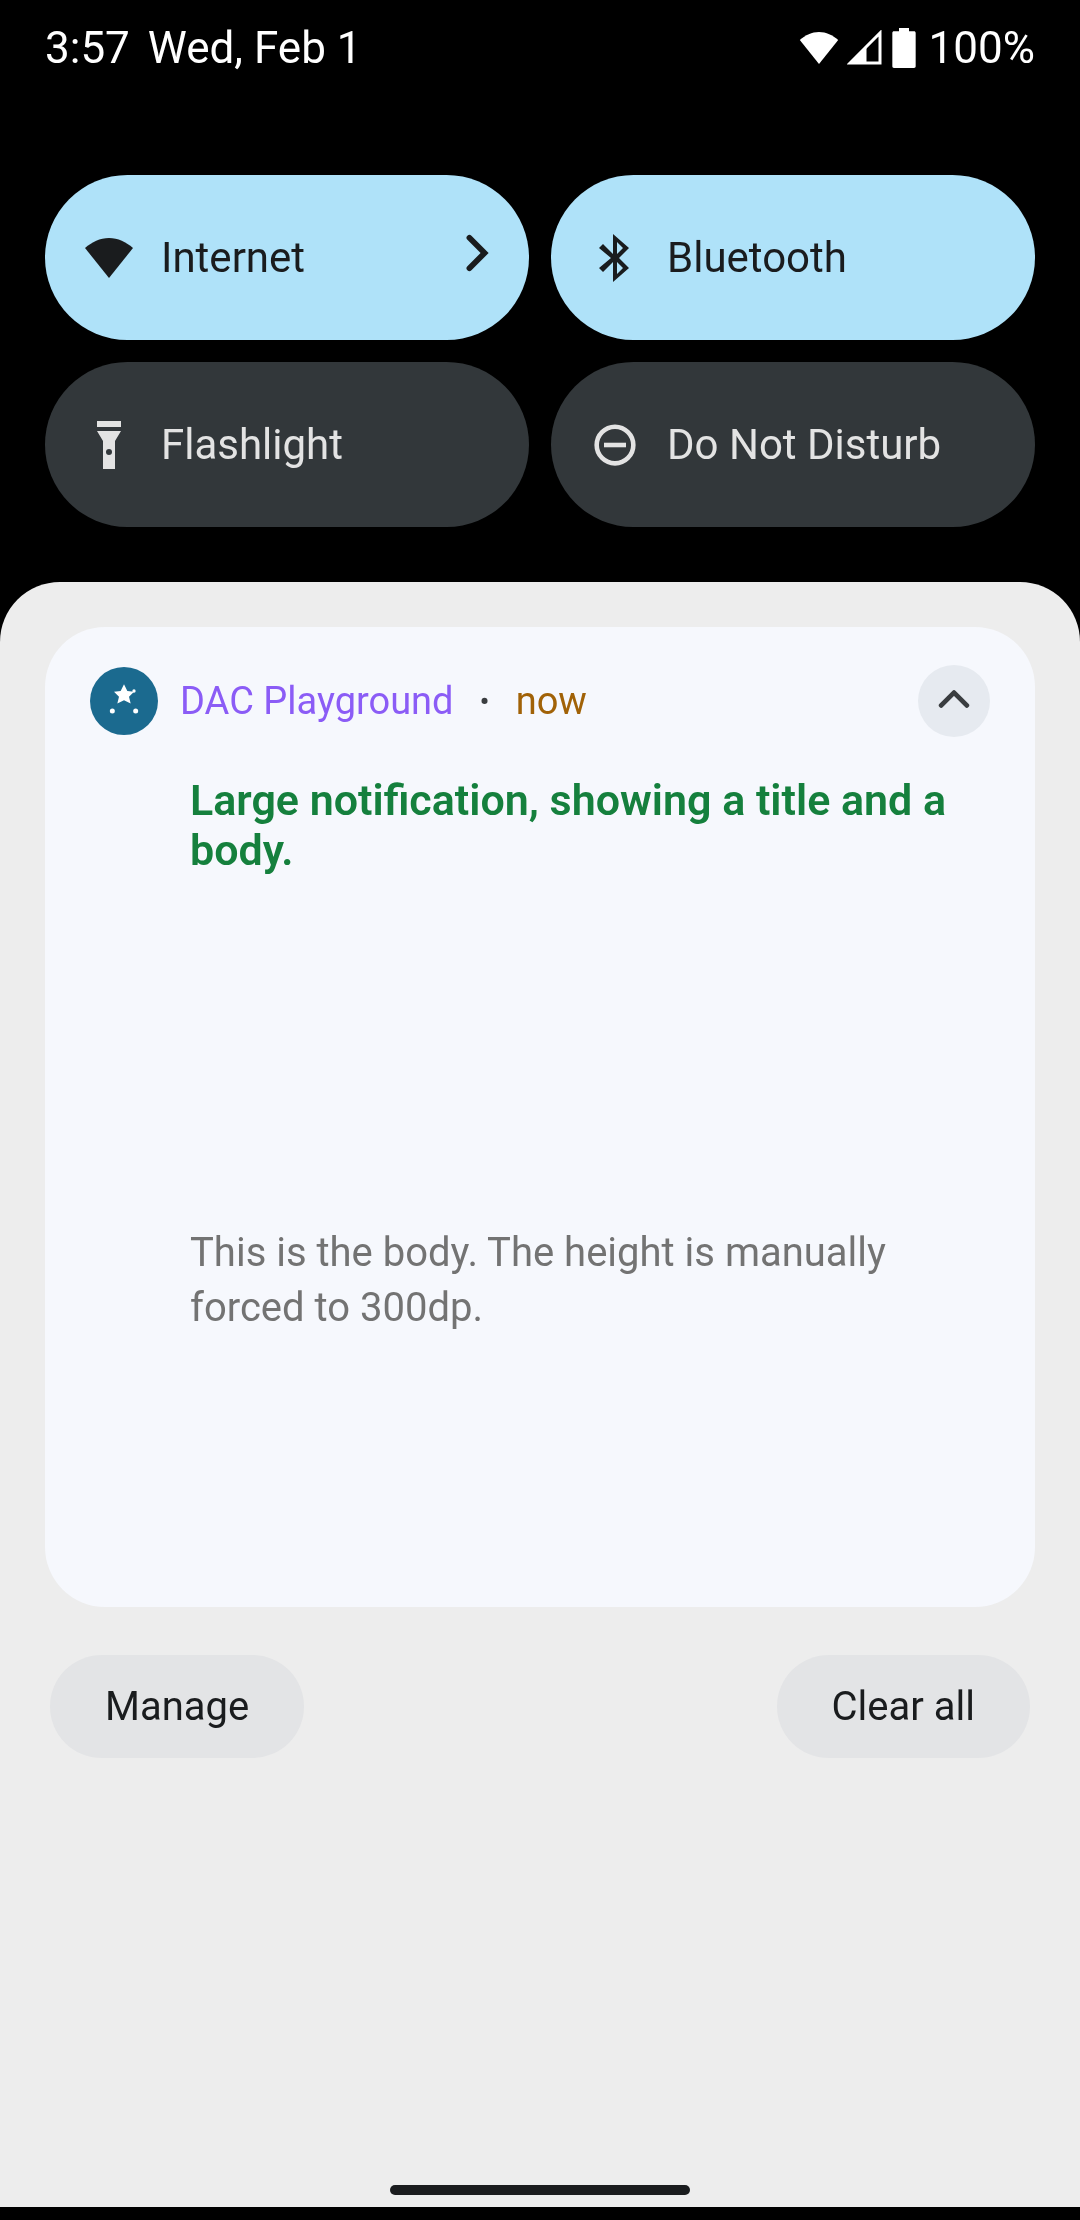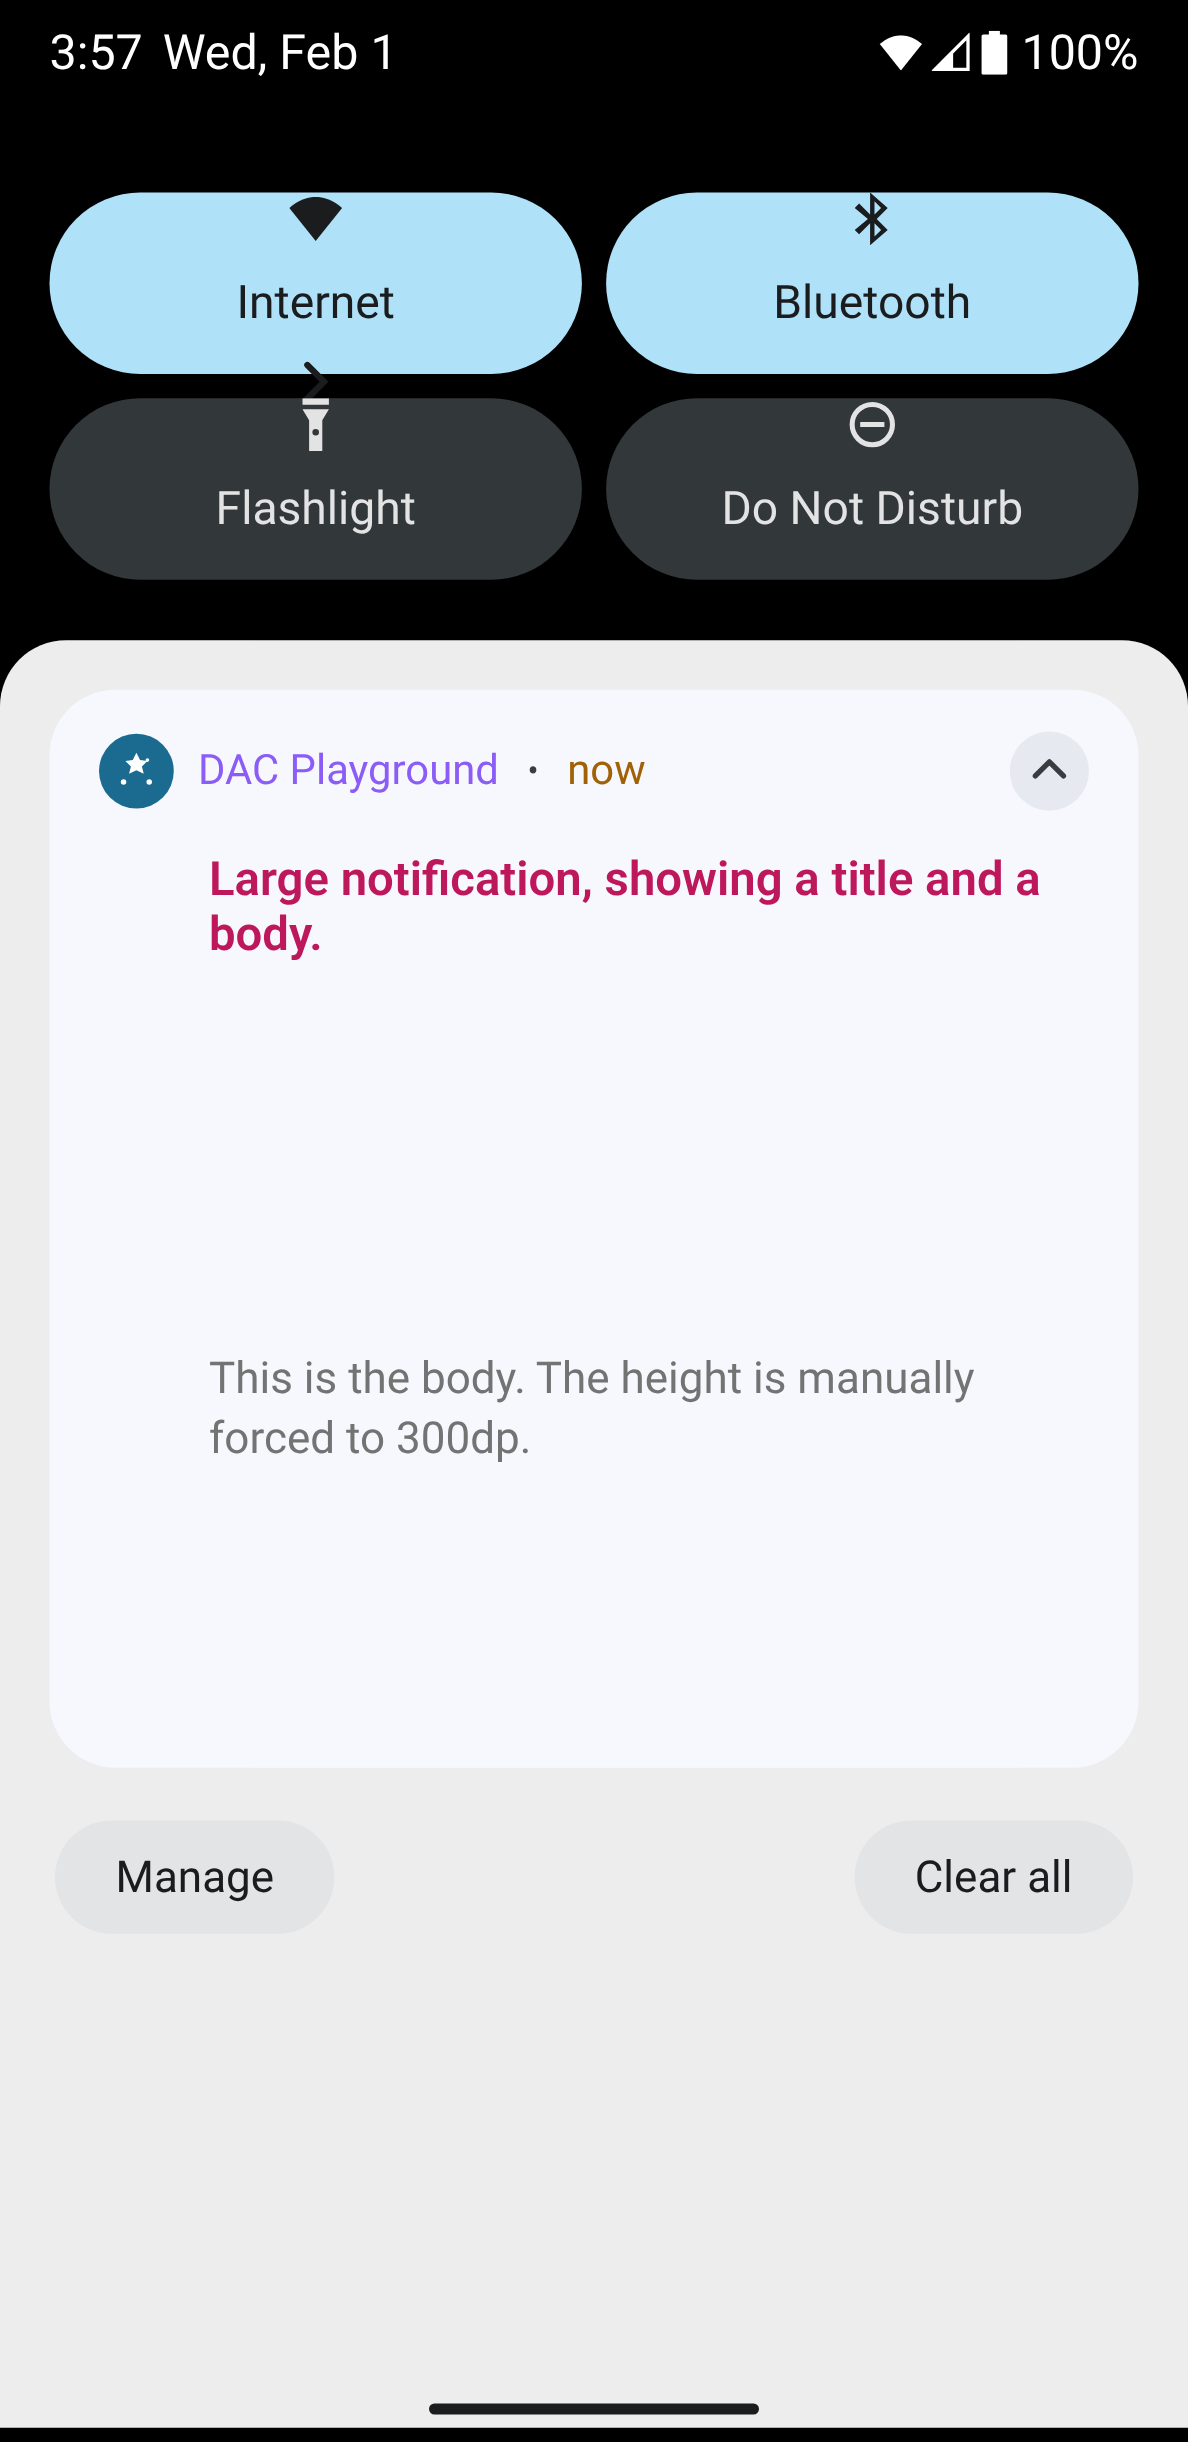--- a/index.html
+++ b/index.html
@@ -69,21 +69,20 @@
     .qs-tile {
       height: 165px;
       border-radius: 85px;
       display: flex;
       align-items: center;
       padding: 0 40px;
       gap: 28px;
       font-size: 42px;
       font-weight: 400;
       position: relative;
-      flex-direction: column;
     }
     
     .qs-tile.active {
       background: #afe2f9;
       color: #1a1c1e;
     }
     
     .qs-tile.inactive {
       background: #32373a;
       color: #e3e3e3;
@@ -162,21 +161,21 @@
       border-radius: 50%;
       background: #e6eaf0;
       display: flex;
       align-items: center;
       justify-content: center;
     }
     
     .notif-title {
       font-size: 43px;
       font-weight: 600;
-      color: #be185d;
+      color: #15803d;
       margin-left: 100px;
       margin-bottom: 350px;
     }
     
     .notif-body {
       font-size: 40px;
       color: #737373;
       margin-left: 100px;
       line-height: 1.38;
       padding-right: 30px;

